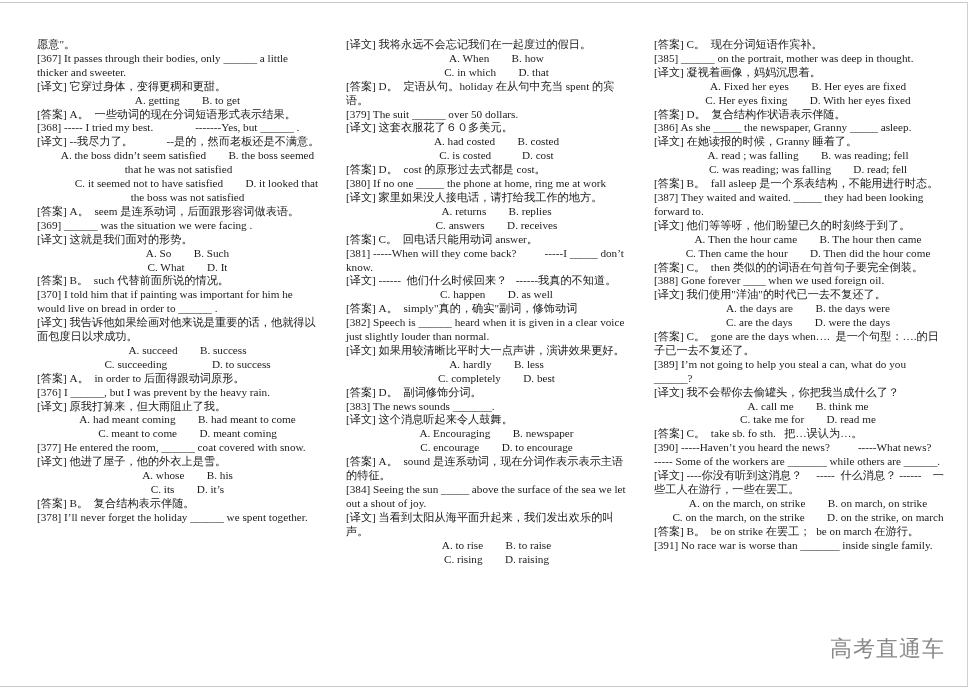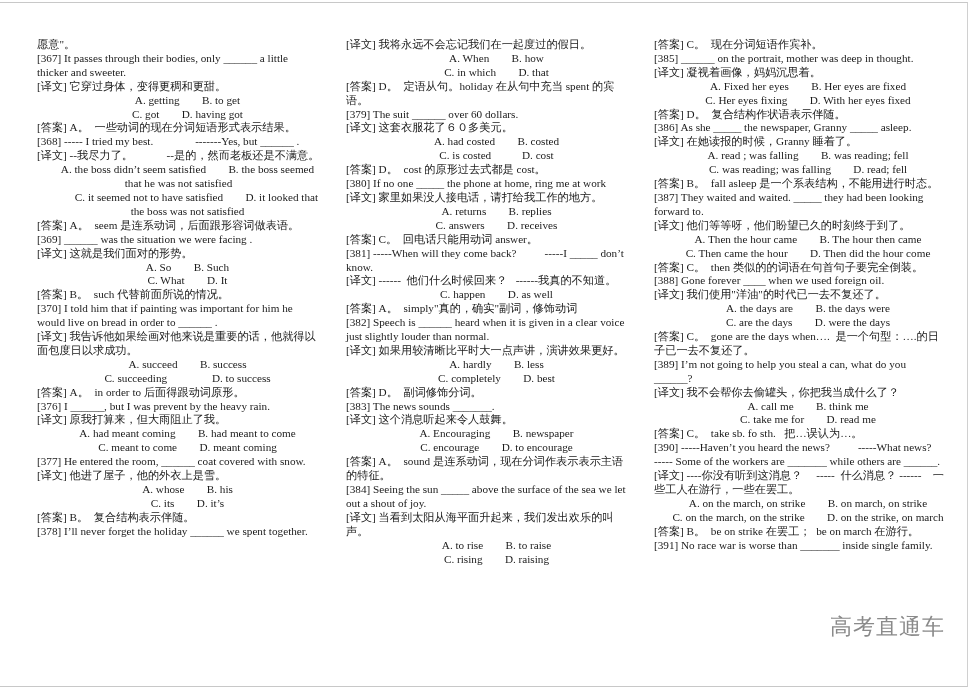--- a/index.html
+++ b/index.html
@@ -20,37 +20,36 @@
   .col {
     position: absolute; top: 38px;
     font-size: 11.2px; line-height: 13.9px;
   }
   .col-1 { left: 37px; width: 283px; }
   .col-2 { left: 346px; width: 283px; }
   .col-3 { left: 654px; width: 290px; }
   .ln { white-space: pre-wrap; display: block; }
   .ind { padding-left: 18px; text-align: center; }
   .watermark {
-    position: absolute; left: 830px; top: 612px;
+    position: absolute; left: 830px; top: 634px;
     font-family: "DejaVu Sans", sans-serif;
     font-size: 22px; color: #8a8a8a; letter-spacing: 1px;
     font-weight: normal;
   }
 </style>
 </head>
 <body>
 
 <div class="page-frame"></div>
 
 <div class="col col-1">
     <span class="ln">愿意"。</span>
     <span class="ln">[367] It passes through their bodies, only ______ a little thicker and sweeter.</span>
     <span class="ln">[译文] 它穿过身体，变得更稠和更甜。</span>
     <span class="ln ind">A. getting        B. to get</span>
-    <span class="ln ind">C. got        D. having got</span>
     <span class="ln">[答案] A。  一些动词的现在分词短语形式表示结果。</span>
     <span class="ln">[368] ----- I tried my best.               -------Yes, but ______ .</span>
     <span class="ln">[译文] --我尽力了。            --是的，然而老板还是不满意。</span>
     <span class="ln ind" style="padding-left: 0px; text-indent: 18px;">A. the boss didn’t seem satisfied        B. the boss seemed that he was not satisfied</span>
     <span class="ln ind" style="padding-left: 0px; text-indent: 18px; margin-left: 18px;">C. it seemed not to have satisfied        D. it looked that the boss was not satisfied</span>
     <span class="ln">[答案] A。  seem 是连系动词，后面跟形容词做表语。</span>
     <span class="ln">[369] ______ was the situation we were facing .</span>
     <span class="ln">[译文] 这就是我们面对的形势。</span>
     <span class="ln ind">A. So        B. Such</span>
     <span class="ln ind">C. What        D. It</span>
@@ -69,21 +68,21 @@
     <span class="ln ind">A. whose        B. his</span>
     <span class="ln ind">C. its        D. it’s</span>
     <span class="ln">[答案] B。  复合结构表示伴随。</span>
     <span class="ln">[378] I’ll never forget the holiday ______ we spent together.</span>
   </div>
 <div class="col col-2">
     <span class="ln">[译文] 我将永远不会忘记我们在一起度过的假日。</span>
     <span class="ln ind">A. When        B. how</span>
     <span class="ln ind">C. in which        D. that</span>
     <span class="ln">[答案] D。  定语从句。holiday 在从句中充当 spent 的宾语。</span>
-    <span class="ln">[379] The suit ______ over 60 dollars.</span>
+    <span class="ln">[379] The suit ______ over 50 dollars.</span>
     <span class="ln">[译文] 这套衣服花了６０多美元。</span>
     <span class="ln ind">A. had costed        B. costed</span>
     <span class="ln ind">C. is costed           D. cost</span>
     <span class="ln">[答案] D。  cost 的原形过去式都是 cost。</span>
     <span class="ln">[380] If no one _____ the phone at home, ring me at work</span>
     <span class="ln">[译文] 家里如果没人接电话，请打给我工作的地方。</span>
     <span class="ln ind">A. returns        B. replies</span>
     <span class="ln ind">C. answers        D. receives</span>
     <span class="ln">[答案] C。  回电话只能用动词 answer。</span>
     <span class="ln">[381] -----When will they come back?          -----I _____ don’t know.</span>

